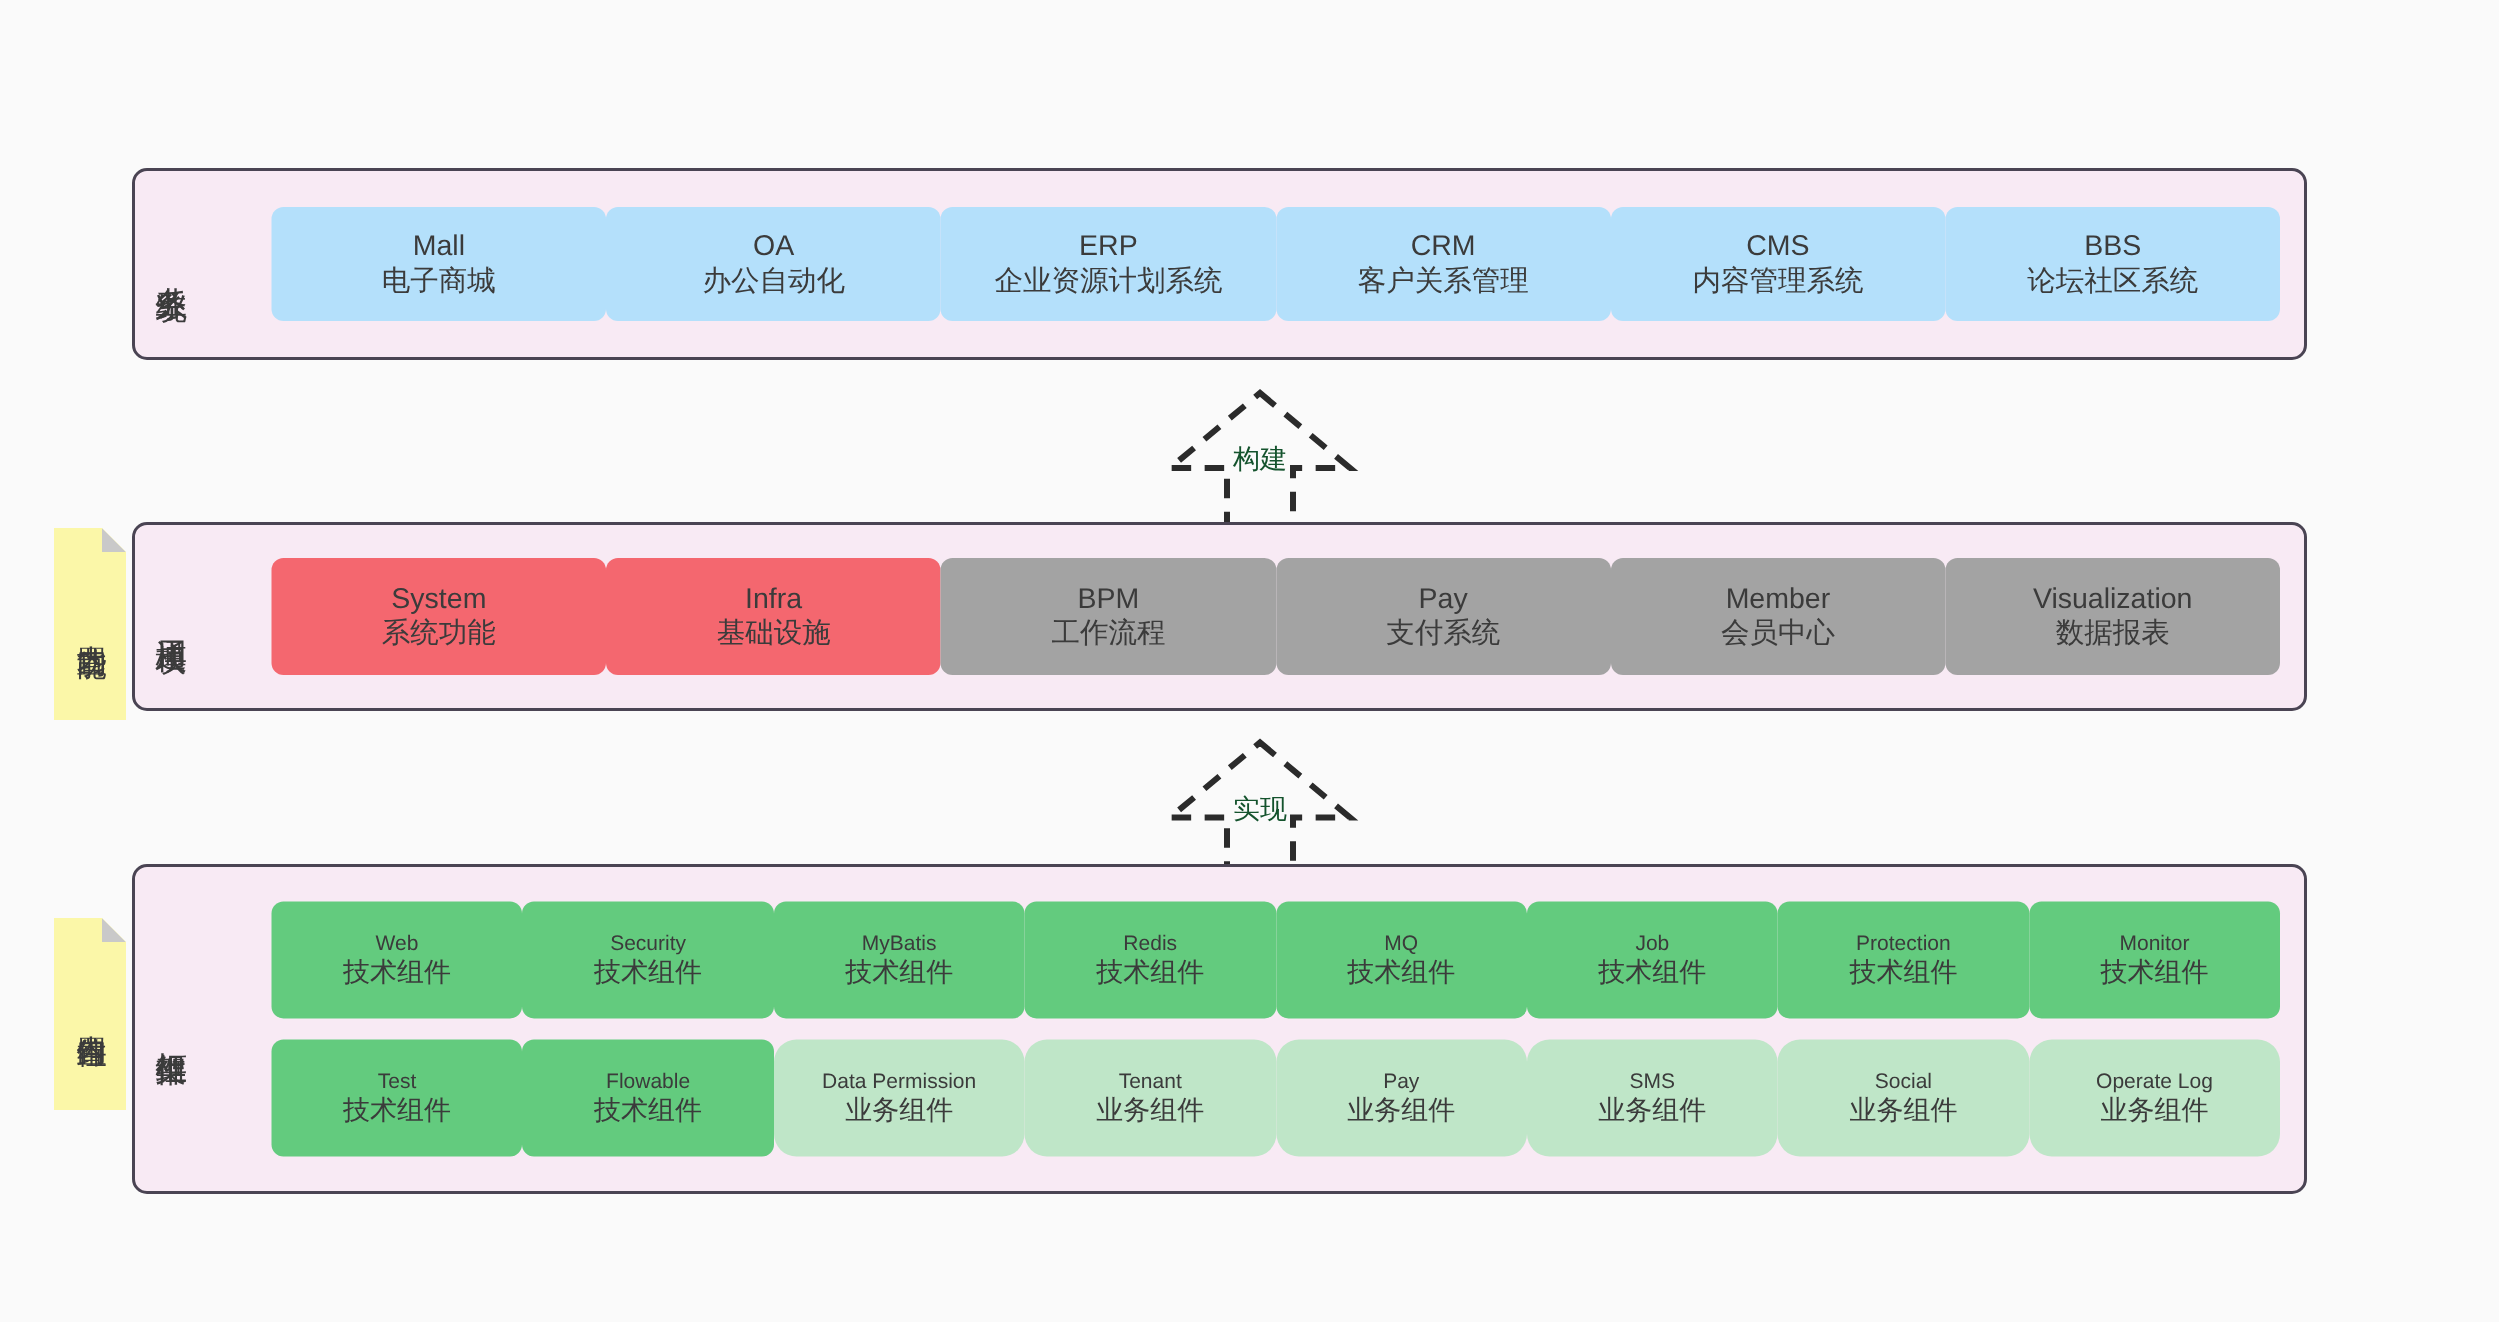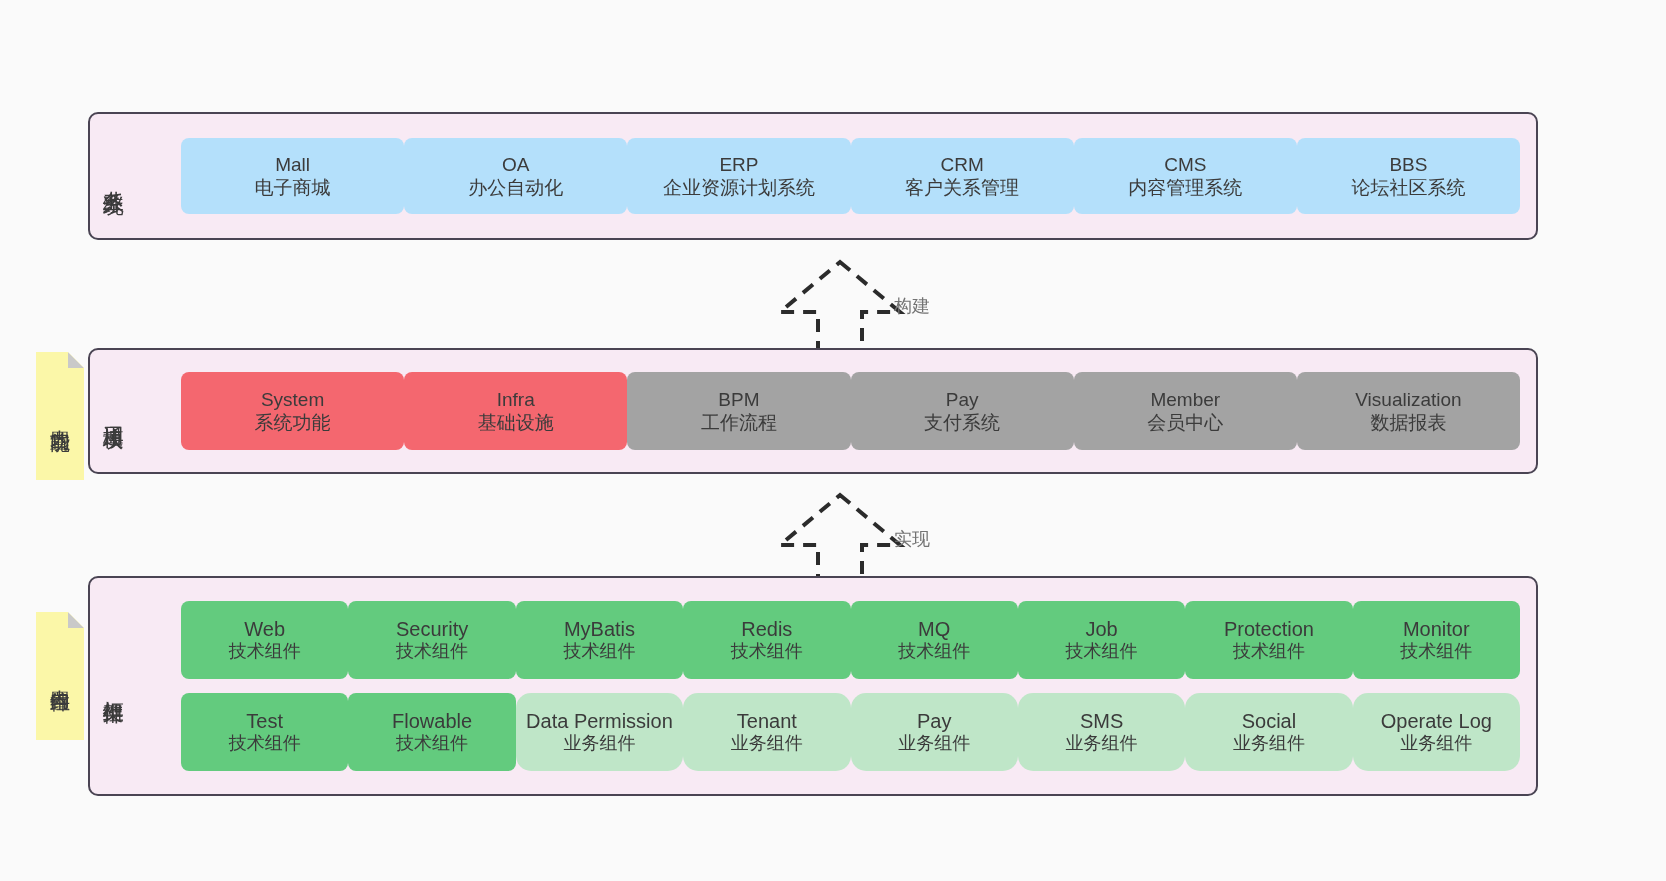--- a/index.html
+++ b/index.html
@@ -107,21 +107,21 @@
   }
   #layer-common .card { height: 78px; align-items: center; }
 
   
   #layer-framework {
     left: 88px;  top: 576px;
     width: 1450px; height: 220px;
   }
   #layer-framework .layer-body { gap: 14px; padding: 12px 16px 12px 6px; }
   #layer-framework .card { height: 78px; }
-  #layer-framework .card .t-en { font-size: 20px; }
+  #layer-framework .card .t-en { font-size: 14px; }
   #layer-framework .card .t-cn { font-size: 18px; }
 
   
   .note {
     position: absolute;
     background: #fbf7a8;
     width: 48px;
     display: flex;
     align-items: center;
     justify-content: center;
@@ -150,23 +150,23 @@
   .arrow {
     position: absolute;
     width: 180px;
     height: 100px;
   }
   .arrow svg { display: block; }
   .arrow .arrow-label {
     position: absolute;
     left: 0; right: 0;
     top: 38px;
-    text-align: right;
+    text-align: center;
     font-size: 18px;
-    color: #737373;
+    color: #14532d;
     background: transparent;
     user-select: none;
   }
   #arrow-build   { left: 750px; top: 256px; }
   #arrow-realize { left: 750px; top: 489px; }
 </style>
 </head>
 <body>
 
 <div id="canvas">

